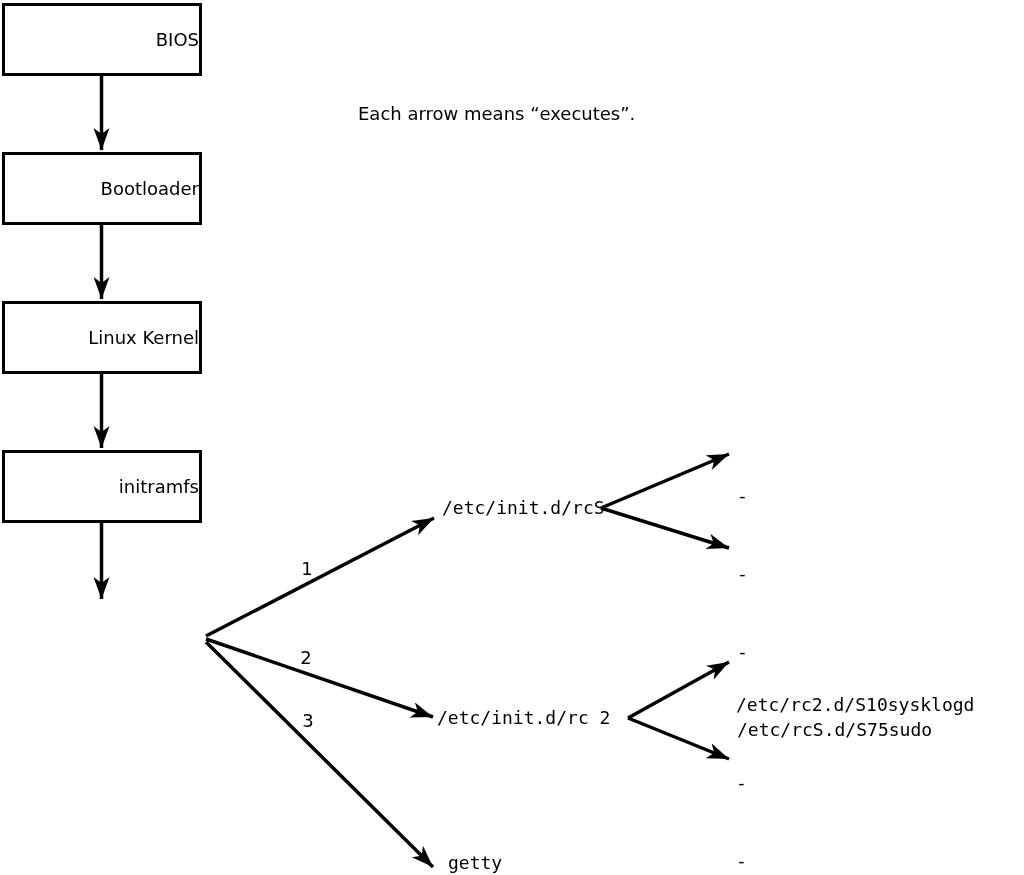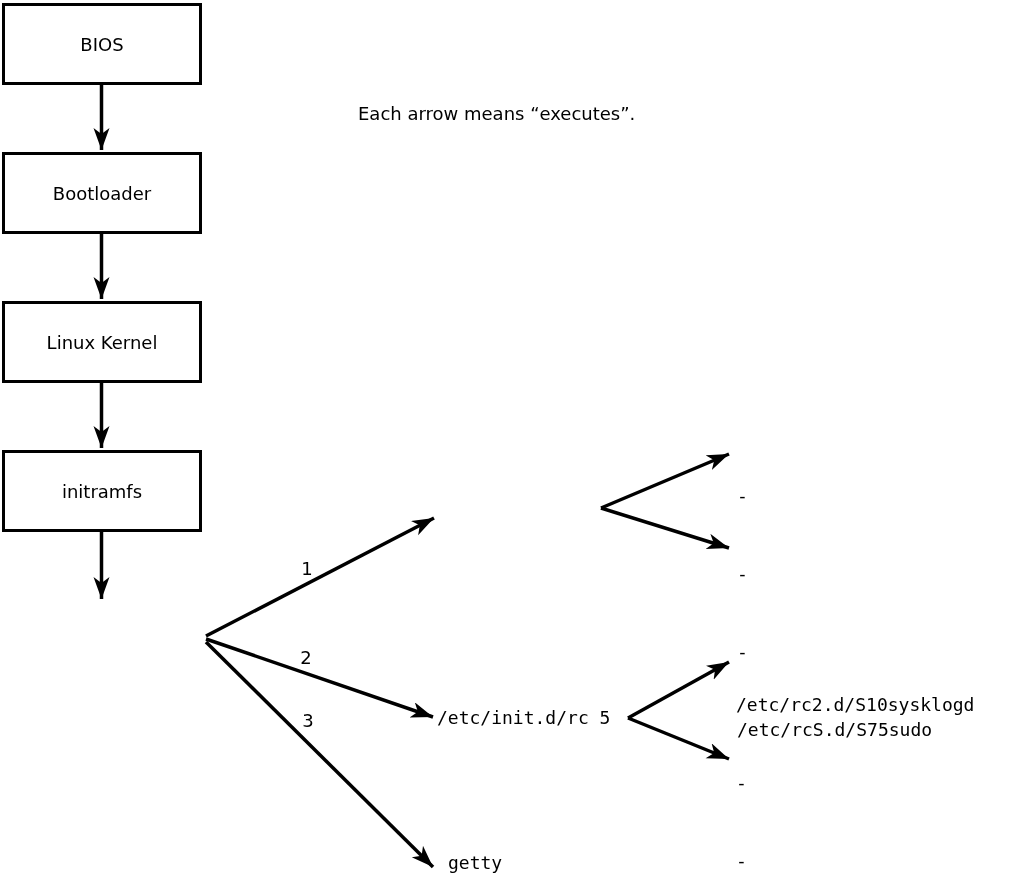--- a/index.html
+++ b/index.html
@@ -8,24 +8,24 @@
     width: 1024px; height: 875px;
     background: var(--paper, #fff);
     font-family: "DejaVu Sans", "Liberation Sans", sans-serif;
     color: var(--ink, #000);
   }
   .canvas { position: relative; width: 1024px; height: 875px; overflow: hidden; }
   .layer { position: absolute; left: 0; top: 0; }
   .connector { stroke: var(--ink, #000); stroke-width: 3.5px; }
   .ink-fill { fill: var(--ink, #000); }
   .node-box {
-    position: absolute; left: 2px; width: 200px; height: 82px;
+    position: absolute; left: 2px; width: 200px; height: 73px;
     box-sizing: border-box; border: 3px solid var(--ink, #000);
     background: var(--paper, #fff);
-    display: flex; align-items: center; justify-content: center;
+    display: flex; align-items: center; justify-content: flex-end;
     font-size: 18px;
   }
   .note {
     position: absolute; left: 358px; top: 102px;
     font-size: 18px; line-height: 24px; white-space: nowrap;
   }
   .edge-num {
     position: absolute; width: 20px; text-align: center;
     font-size: 18px; line-height: 22px;
   }
@@ -75,29 +75,30 @@
   <div class="node-box" style="top:450px">
     <span>initramfs</span>
   </div>
 
   <div class="note">Each arrow means “executes”.</div>
 
   <div class="edge-num" style="left:297px; top:558px">1</div>
   <div class="edge-num" style="left:296px; top:647px">2</div>
   <div class="edge-num" style="left:298px; top:710px">3</div>
 
+  <div class="mono" style="left:442px; top:495px">/etc/init.d/rcS</div>
 
   <div class="mono" style="left:737px; top:431px">
     <div>-</div>
     <div>-</div>
     <div>-</div>
     <div>/etc/rcS.d/S75sudo</div>
   </div>
 
-  <div class="mono" style="left:437px; top:705px">/etc/init.d/rc 5</div>
+  <div class="mono" style="left:437px; top:705px">/etc/init.d/rc 2</div>
 
   <div class="mono" style="left:736px; top:640px">
     <div>/etc/rc2.d/S10sysklogd</div>
     <div>-</div>
     <div>-</div>
     
     
   </div>
 
   <div class="mono" style="left:448px; top:850px">getty</div>

